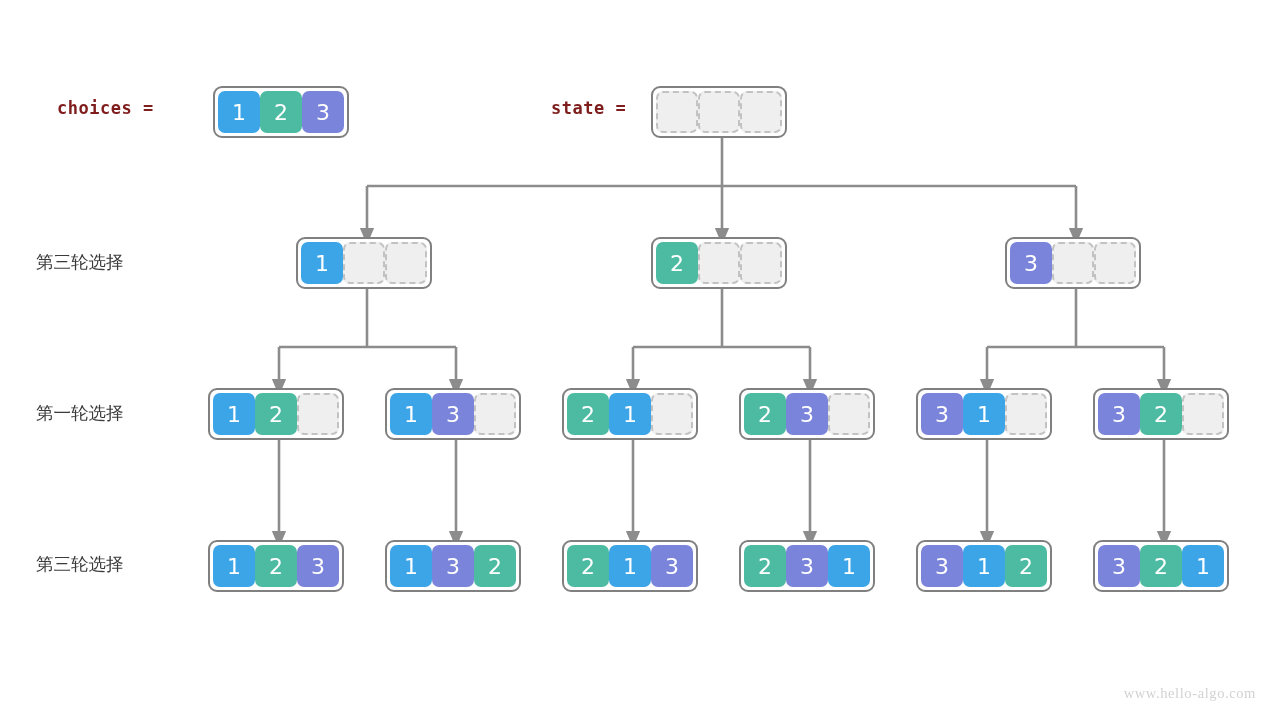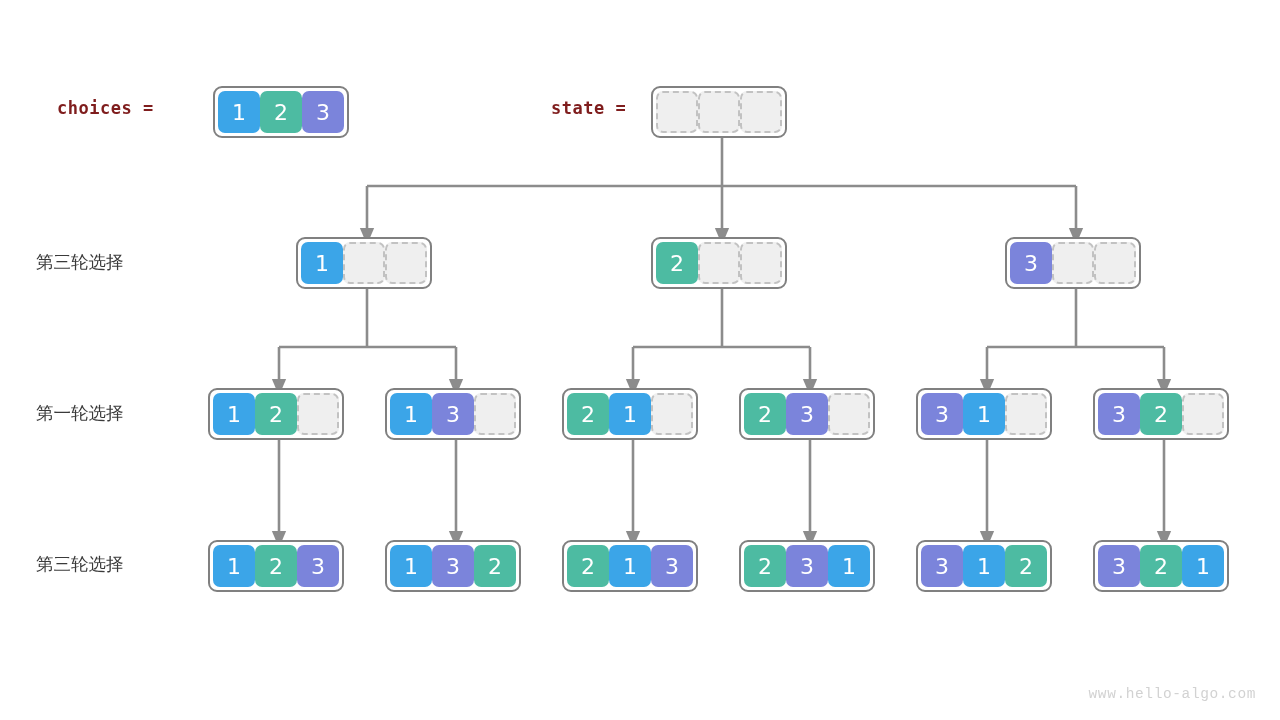--- a/index.html
+++ b/index.html
@@ -82,21 +82,21 @@
   .cell.empty {
     background: #efefef;
     border: 2px dashed #c2c2c2;
     color: transparent;
   }
 
   .watermark {
     position: absolute;
     right: 24px;
     bottom: 18px;
-    font-family: Liberation Mono, monospace;
+    font-family: Liberation Serif, serif;
     font-size: 14.5px;
     color: #d2d2d2;
     letter-spacing: 0.6px;
   }
 </style>
 </head>
 <body>
 
 <div id="canvas">
 

